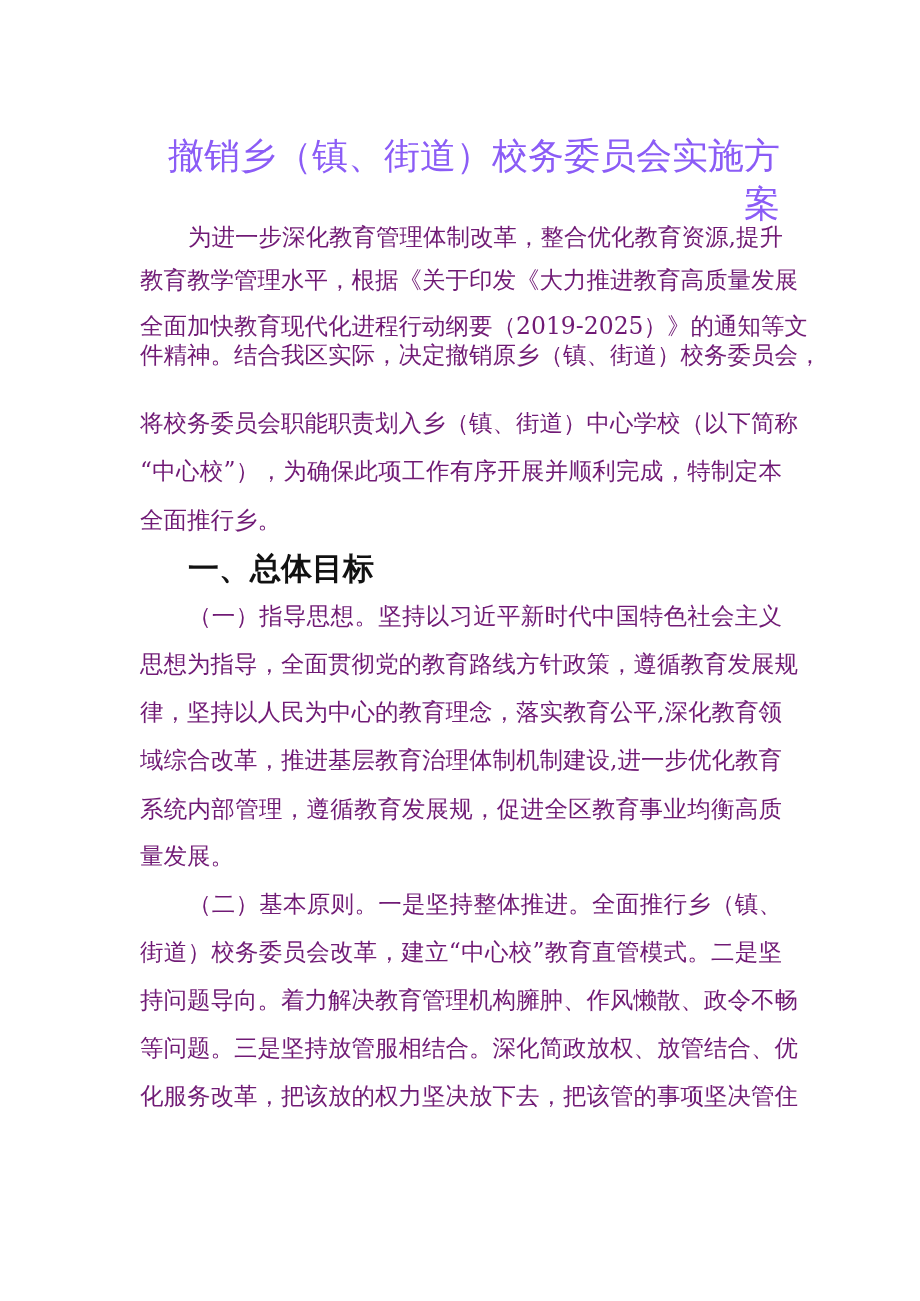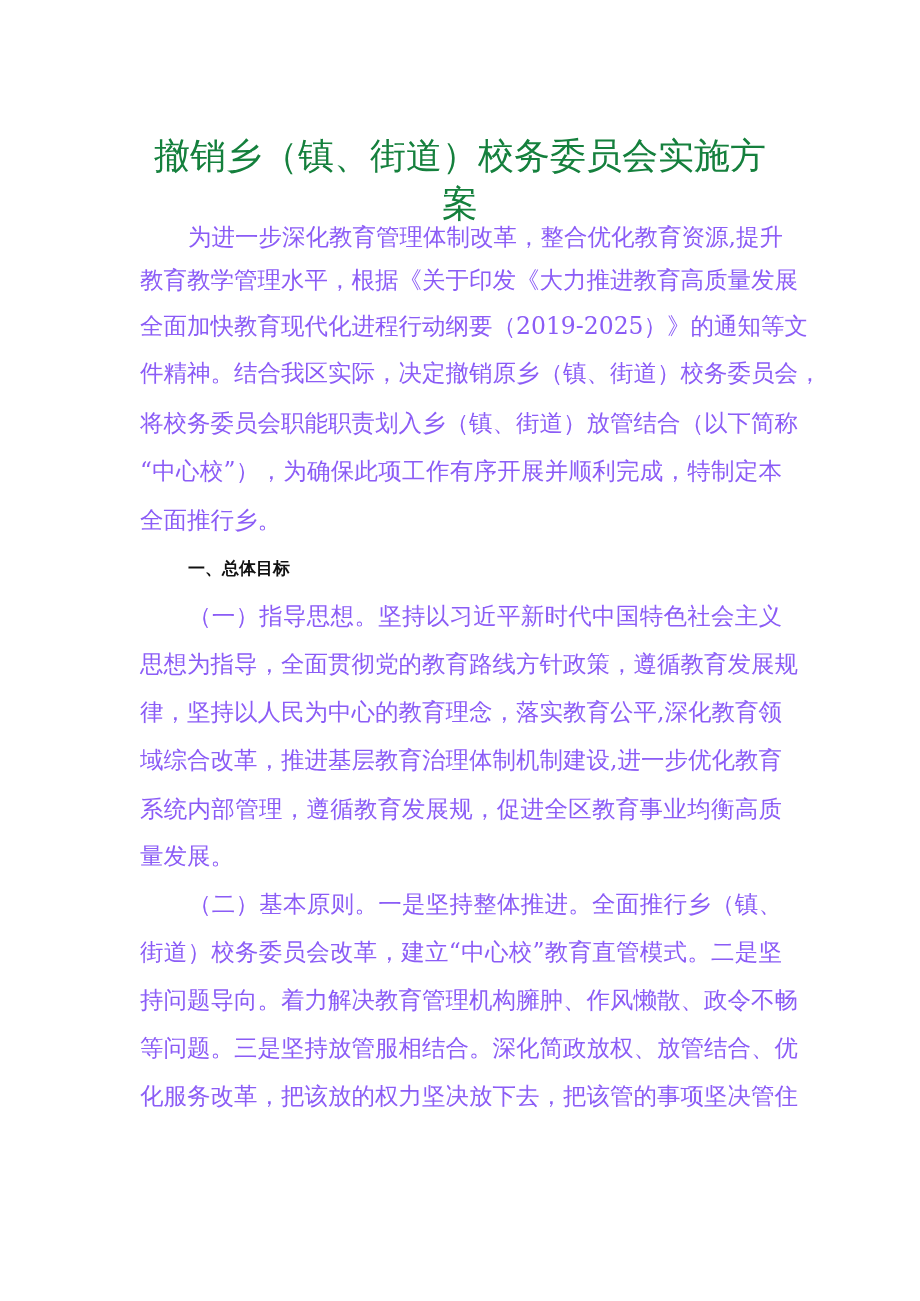--- a/index.html
+++ b/index.html
@@ -1,46 +1,46 @@
 <!DOCTYPE html>
 <html><head>
   <meta charset="utf-8">
   <style>
     html, body { margin: 0; padding: 0; background: #ffffff; }
     body { width: 920px; height: 1301px; position: relative; overflow: hidden; color: #111111; }
     .page { position: absolute; left: 0; top: 0; width: 920px; height: 1301px; background: #ffffff; }
     .title {
-      position: absolute; left: 140px; top: 132px; width: 640px; text-align: center;
+      position: absolute; left: 140px; top: 132px; width: 640px; text-align: right;
       font-family: "DejaVu Serif", "Liberation Serif", serif; font-size: 36px; line-height: 48px;
-      letter-spacing: 0px; color: #15803d;
+      letter-spacing: 0px; color: #8b5cf6;
     }
     .line {
       position: absolute; left: 140px; width: 642px; height: 30px;
       font-family: "DejaVu Serif", "Liberation Serif", serif; font-size: 23.5px; line-height: 30px;
-      white-space: nowrap; text-align: justify; text-align-last: justify; color: #8b5cf6;
+      white-space: nowrap; text-align: justify; text-align-last: justify; color: #701a75;
     }
     .line.last { text-align-last: left; }
     .line.indent { left: 188px; width: 594px; }
     .heading {
       position: absolute; left: 188px; height: 30px;
       font-family: "DejaVu Sans", "Liberation Sans", sans-serif; font-weight: bold;
-      font-size: 17px; line-height: 30px; color: #111;
+      font-size: 31px; line-height: 30px; color: #111;
     }
   </style>
 </head>
 <body>
 
 <div class="page">
   <div class="title">撤销乡（镇、街道）校务委员会实施方案</div>
 
   <div class="line indent" style="top:222px">为进一步深化教育管理体制改革，整合优化教育资源,提升</div>
   <div class="line" style="top:265px">教育教学管理水平，根据《关于印发《大力推进教育高质量发展</div>
   <div class="line" style="top:311px">全面加快教育现代化进程行动纲要（2019-2025）》的通知等文</div>
-  <div class="line" style="top:358px">件精神。结合我区实际，决定撤销原乡（镇、街道）校务委员会，</div>
-  <div class="line" style="top:408px">将校务委员会职能职责划入乡（镇、街道）放管结合（以下简称</div>
+  <div class="line" style="top:340px">件精神。结合我区实际，决定撤销原乡（镇、街道）校务委员会，</div>
+  <div class="line" style="top:408px">将校务委员会职能职责划入乡（镇、街道）中心学校（以下简称</div>
   <div class="line" style="top:456px">“中心校”），为确保此项工作有序开展并顺利完成，特制定本</div>
   <div class="line last" style="top:505px">全面推行乡。</div>
 
   <div class="heading" style="top:553px">一、总体目标</div>
 
   <div class="line indent" style="top:601px">（一）指导思想。坚持以习近平新时代中国特色社会主义</div>
   <div class="line" style="top:649px">思想为指导，全面贯彻党的教育路线方针政策，遵循教育发展规</div>
   <div class="line" style="top:745px">域综合改革，推进基层教育治理体制机制建设,进一步优化教育</div>
   <div class="line" style="top:697px">律，坚持以人民为中心的教育理念，落实教育公平,深化教育领</div>
   <div class="line" style="top:794px">系统内部管理，遵循教育发展规，促进全区教育事业均衡高质</div>

